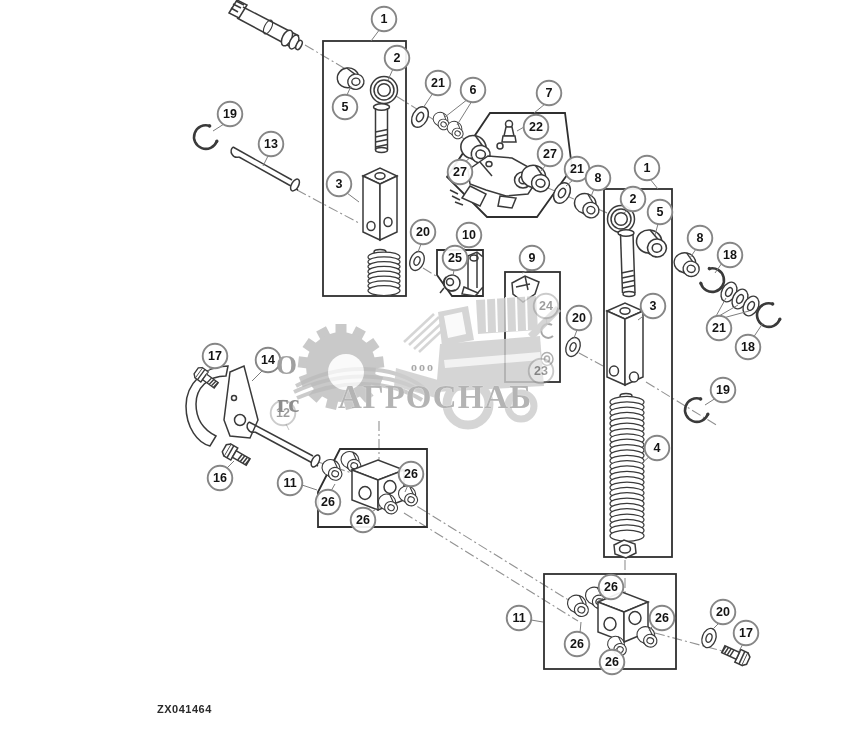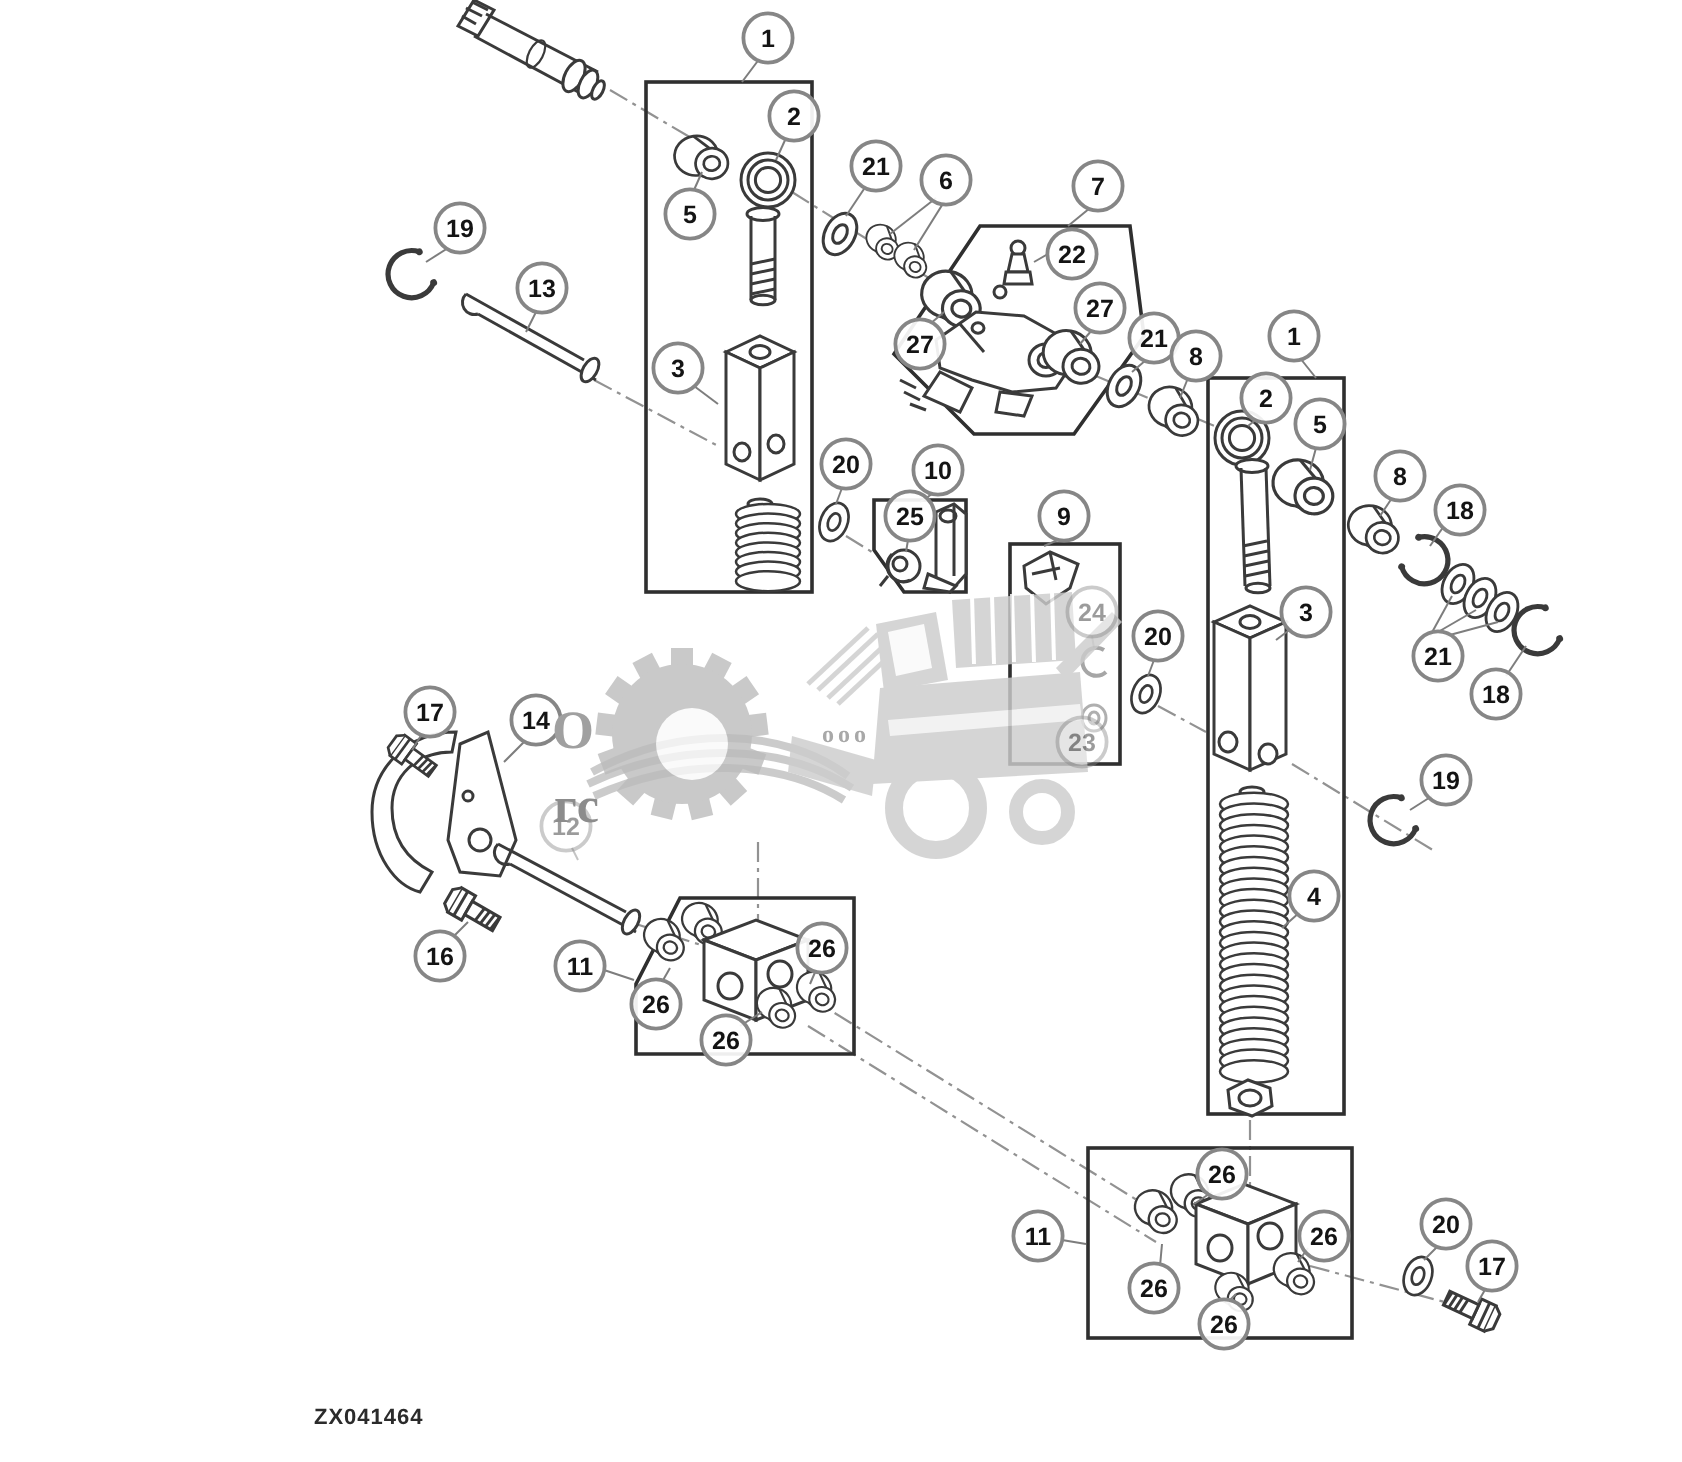--- a/index.html
+++ b/index.html
@@ -598,15 +598,16 @@
         <g>
           <circle cx="746" cy="633" r="12.3"></circle>
           <text x="746" y="637.4">17</text>
         </g>
       </g>
 </svg>
 
 <div class="wm-text wm-frag-o">О</div>
 <div class="wm-text wm-frag-gs">гс</div>
 <div class="wm-text wm-ooo">ооо</div>
+<div class="wm-text wm-agro">АГРОСНАБ</div>
 <div class="code">ZX041464</div>
 
 </div>
 
 </body></html>

